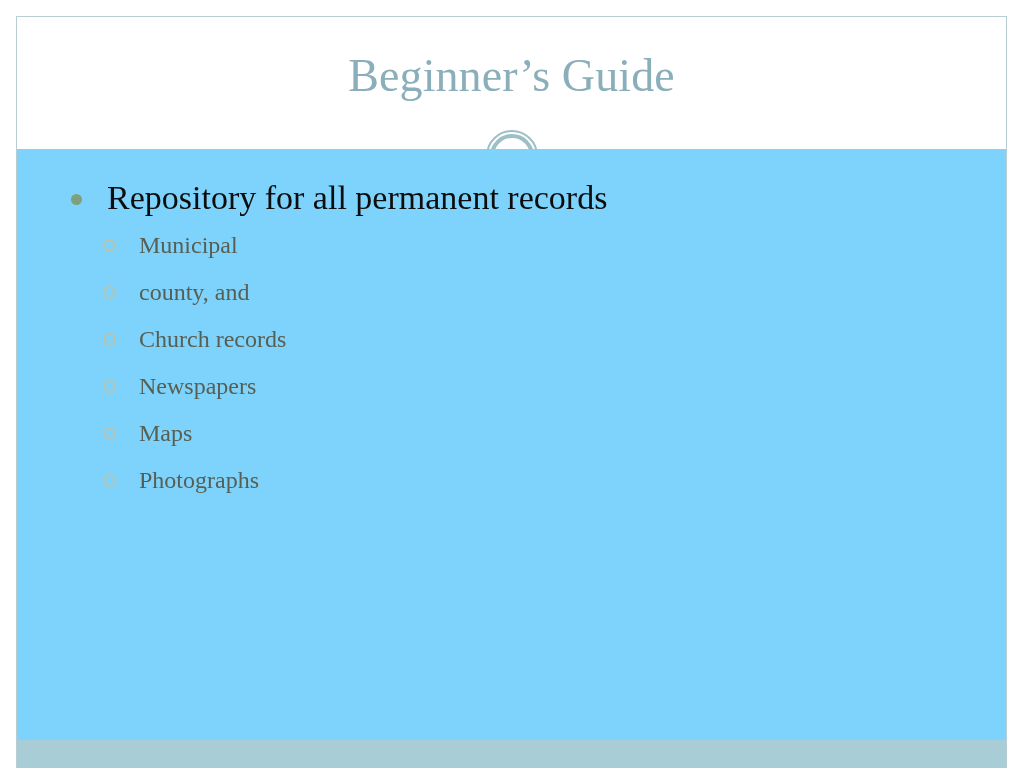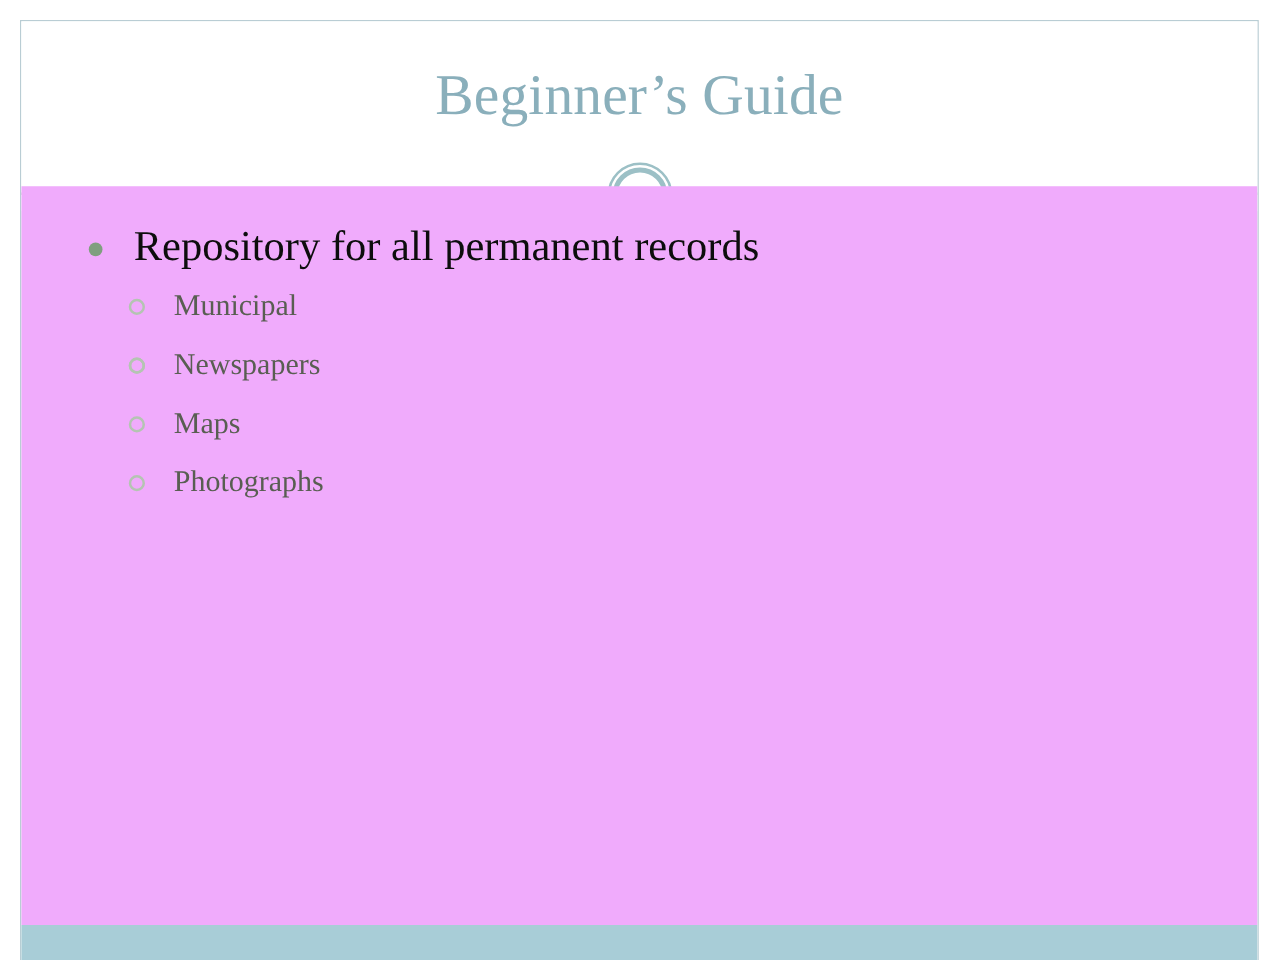--- a/index.html
+++ b/index.html
@@ -101,21 +101,21 @@
     border-radius: 50%;
   }
 
   
   .slide-body {
     position: absolute;
     left: 0;
     top: 132px;
     width: 100%;
     bottom: 39px;
-    background: #f0abfc;
+    background: #7dd3fc;
     padding: 26px 0 0 0;
     box-sizing: border-box;
   }
 
   .bullet-list {
     list-style: none;
     margin: 0;
     padding: 0;
   }
 
@@ -187,21 +187,23 @@
     <div class="divider-ring-wrap">
       <div class="ring-outer"></div>
       <div class="ring-inner"></div>
     </div>
   </div>
 
   <div class="slide-body">
     <ul class="bullet-list" id="bullet-list">
         <li class="lvl1"><span class="dot"></span><span class="bullet-text">Repository for all permanent records</span></li>
         <li class="lvl2"><span class="ring"></span><span class="bullet-text">Municipal</span></li>
+        <li class="lvl2"><span class="ring"></span><span class="bullet-text">county, and</span></li>
         <li class="lvl2"><span class="ring"></span></li>
+        <li class="lvl2"><span class="ring"></span><span class="bullet-text">Church records</span></li>
         <li class="lvl2"><span class="ring"></span><span class="bullet-text">Newspapers</span></li>
         <li class="lvl2"><span class="ring"></span><span class="bullet-text">Maps</span></li>
         <li class="lvl2"><span class="ring"></span><span class="bullet-text">Photographs</span></li>
       </ul>
   </div>
 
   <div class="slide-footer"></div>
 
 </div>
 

